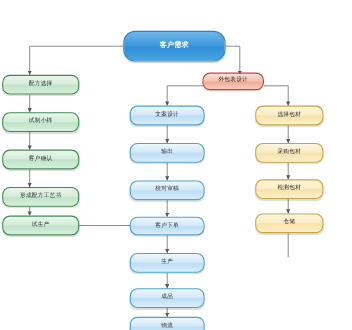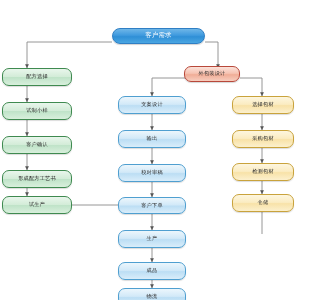--- a/index.html
+++ b/index.html
@@ -95,21 +95,21 @@
       <path d="M152,280 L152,288" marker-end="url(#arw)"></path>
 
       <path d="M262,114 L262,130" marker-end="url(#arw)"></path>
       <path d="M262,148 L262,163" marker-end="url(#arw)"></path>
       <path d="M262,181 L262,194" marker-end="url(#arw)"></path>
 
       <path d="M262,212 L262,234"></path>
     </g>
   </svg>
 
-  <div class="node n-root" style="left:112px;top:28px;width:93px;height:16px;">
+  <div class="node n-root" style="left:112px;top:28px;width:93px;height:28px;font-weight:bold;">
     <span>客户需求</span>
   </div>
 
   <div class="node n-green" style="left:2px;top:68px;width:70px;height:18px;">
     <span>配方选择</span>
   </div>
   <div class="node n-green" style="left:2px;top:102px;width:70px;height:18px;">
     <span>试制小样</span>
   </div>
   <div class="node n-green" style="left:2px;top:136px;width:70px;height:18px;">

